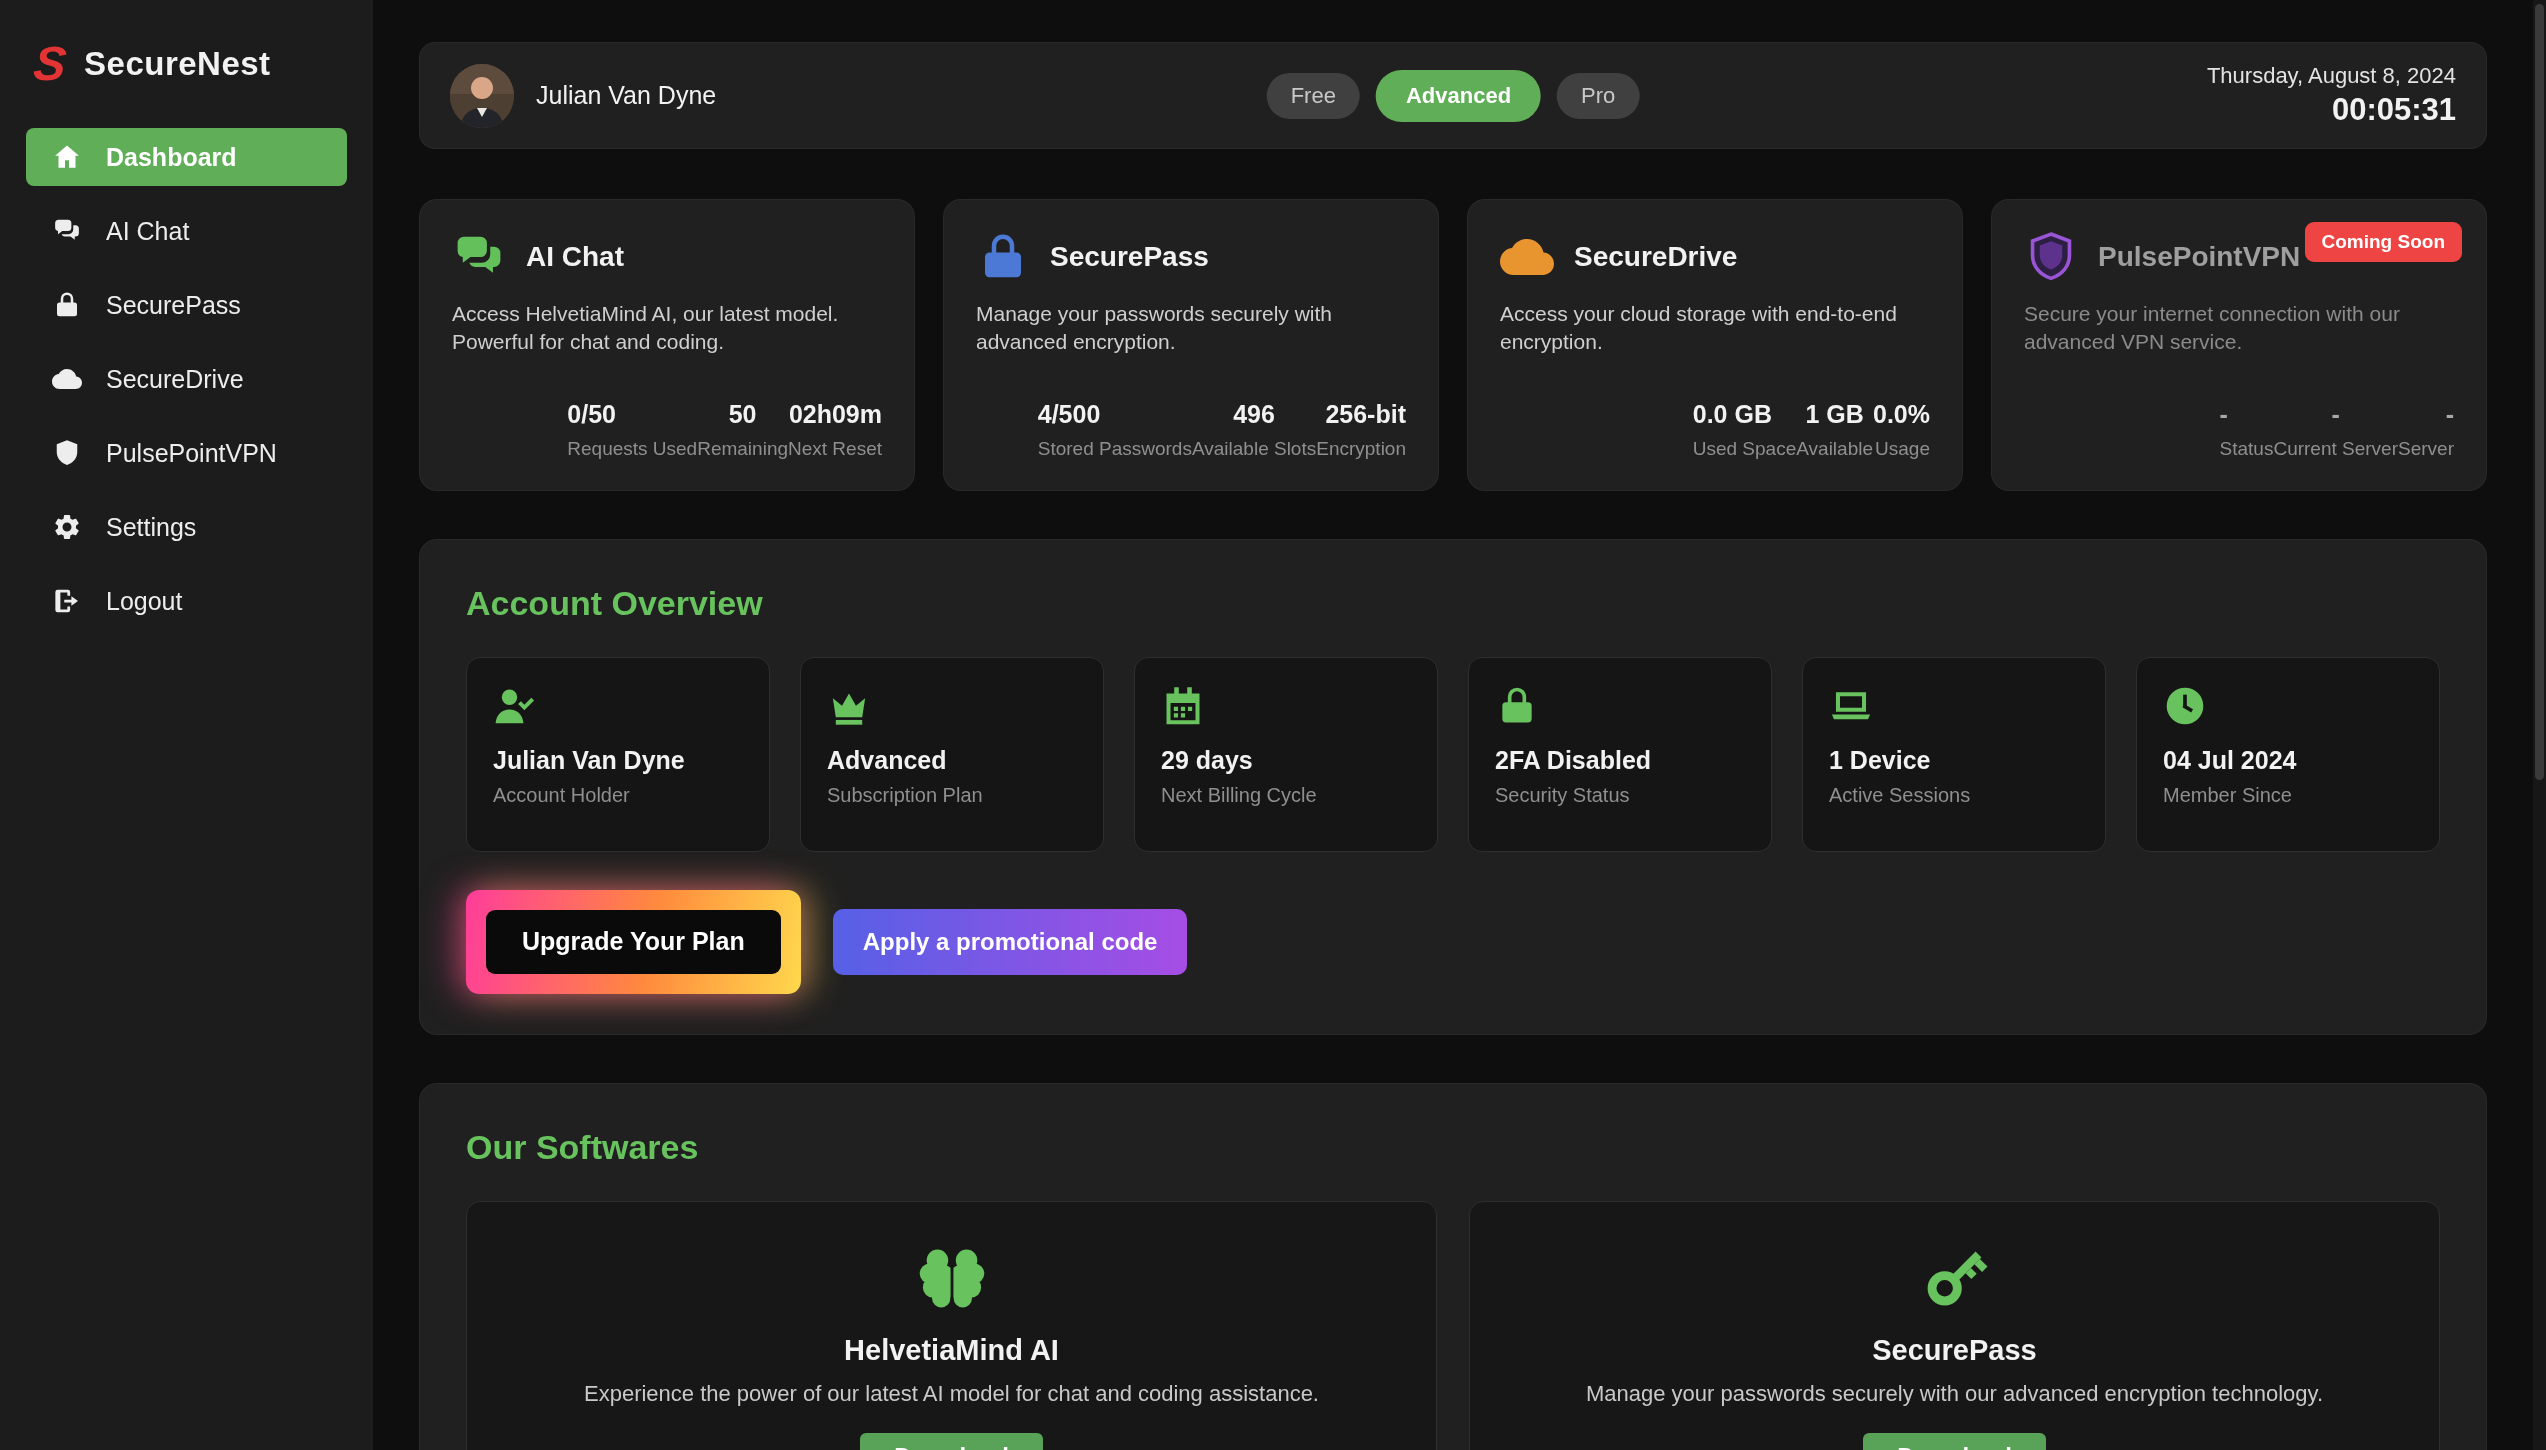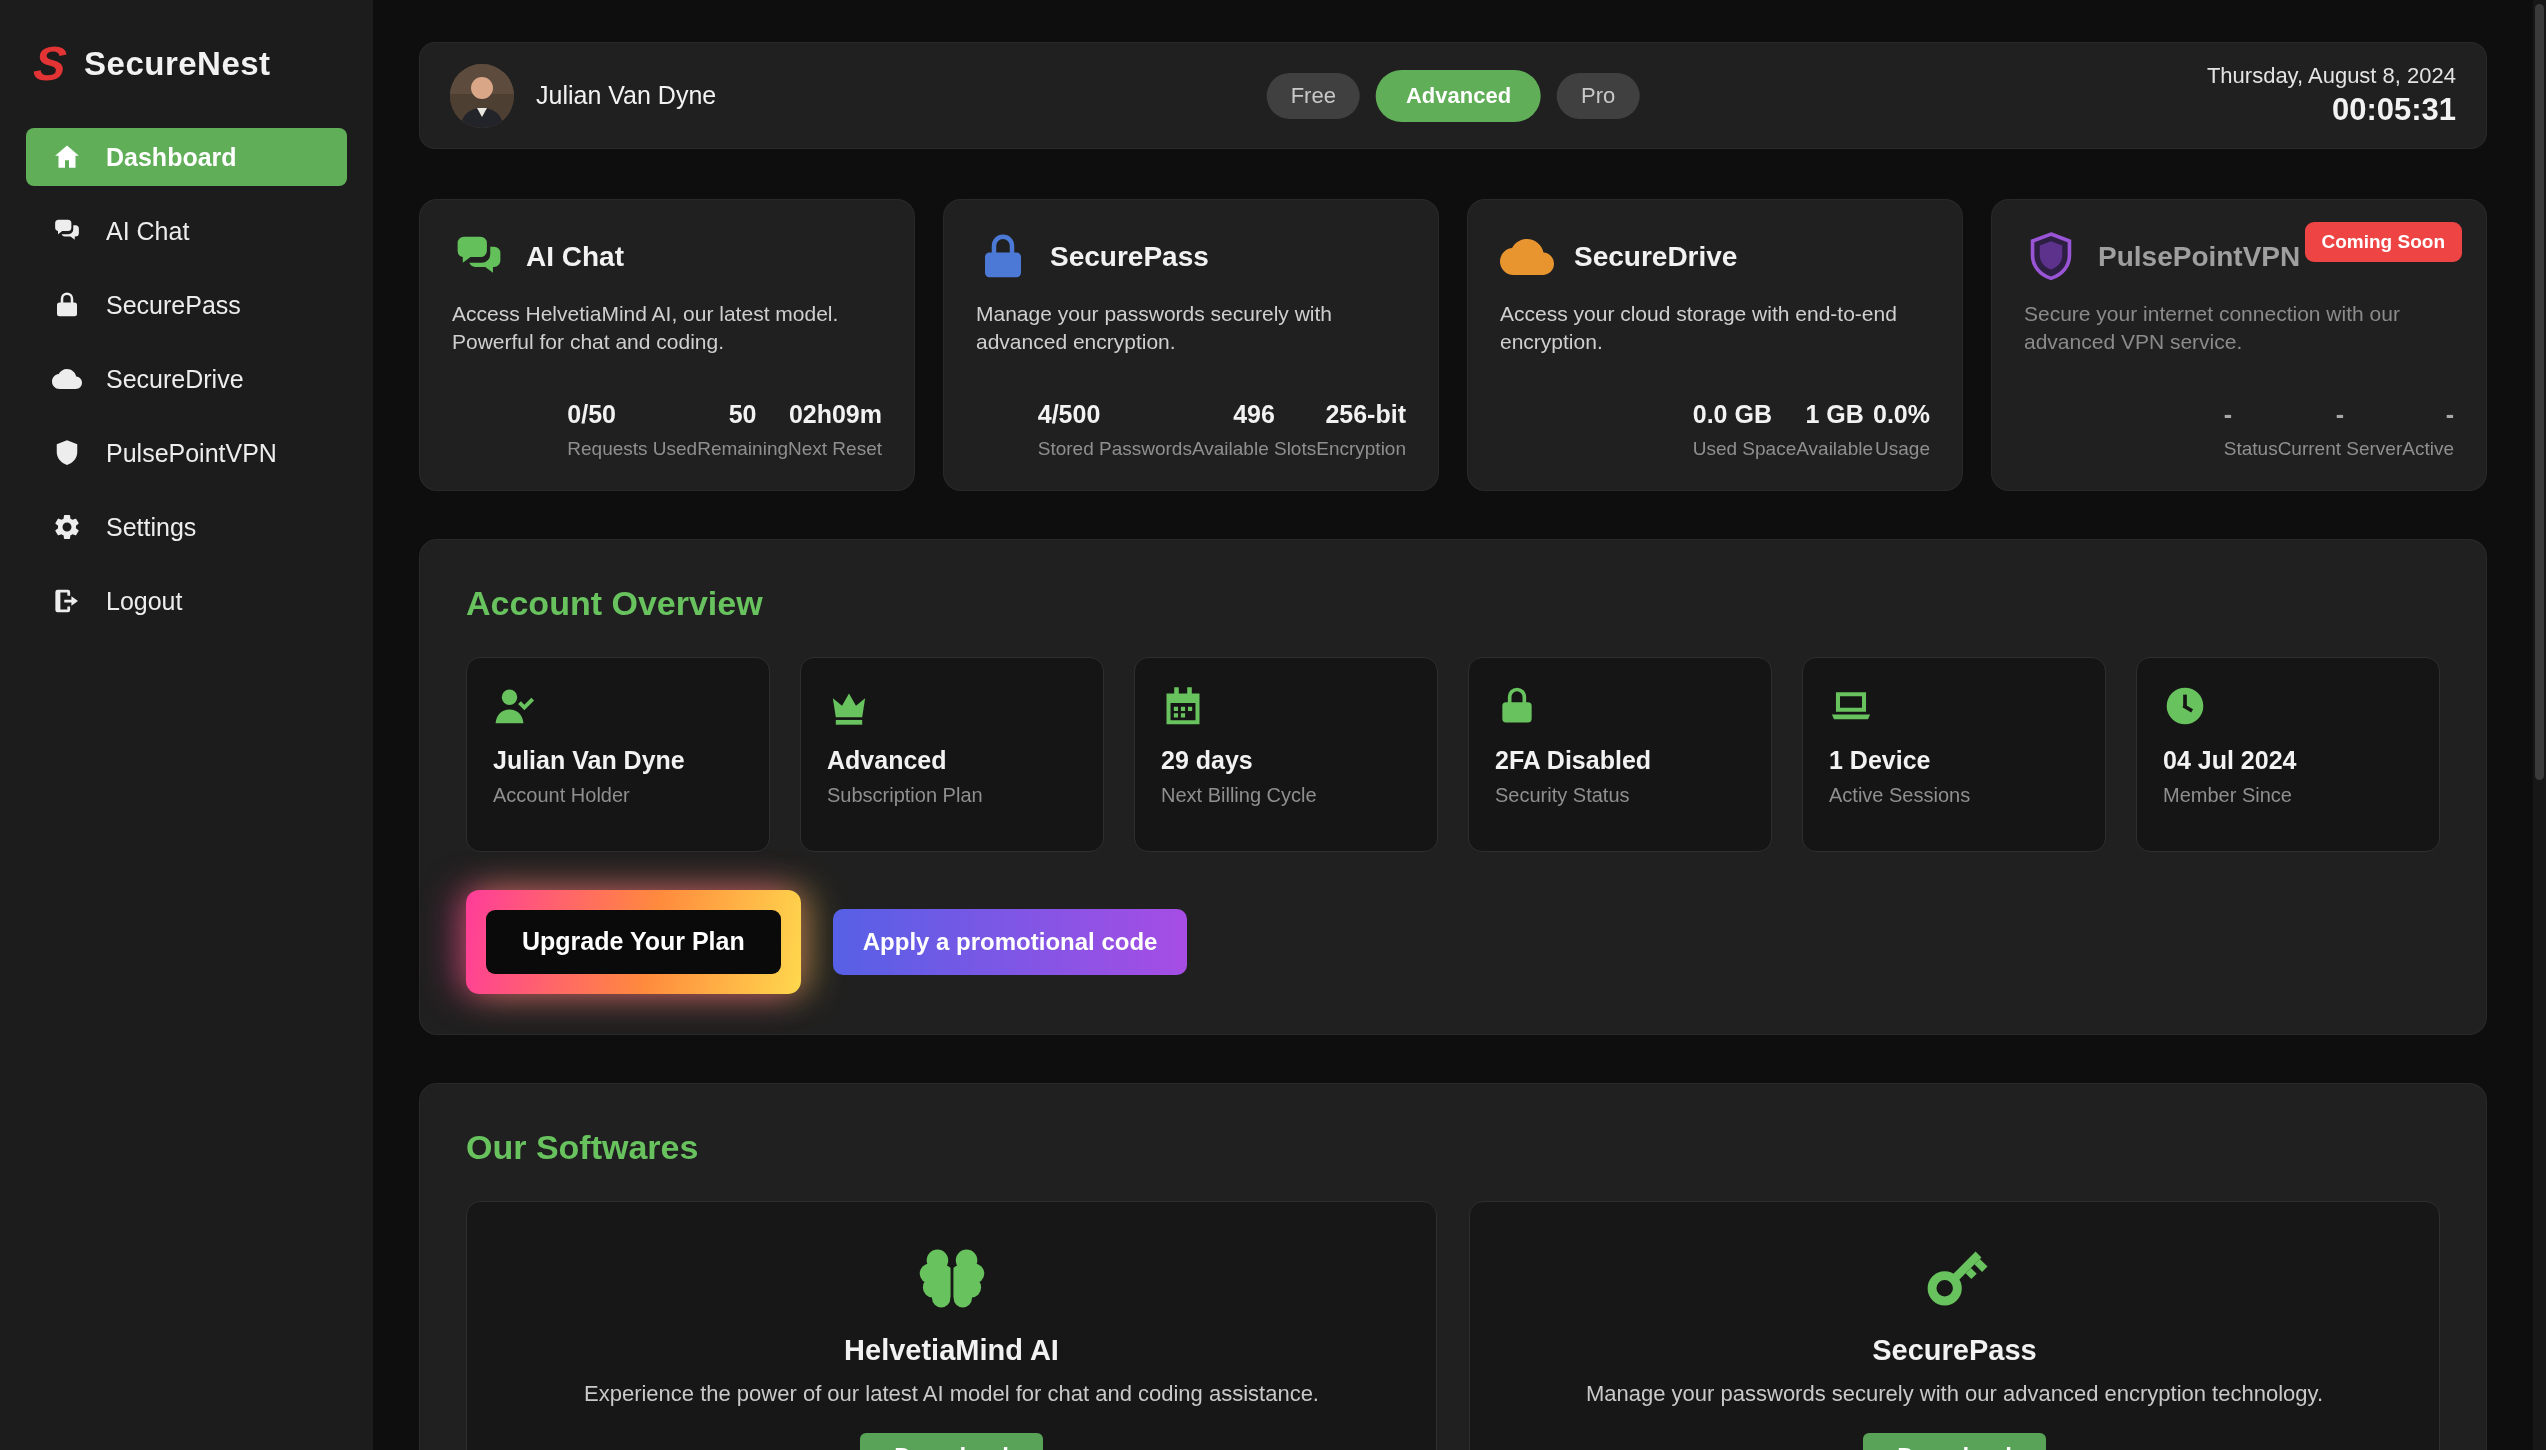--- a/index.html
+++ b/index.html
@@ -280,21 +280,21 @@
         <div class="stat">
             <div class="stat-value">-</div>
             <div class="stat-label">Status</div>
           </div>
         <div class="stat">
             <div class="stat-value">-</div>
             <div class="stat-label">Current Server</div>
           </div>
         <div class="stat">
             <div class="stat-value">-</div>
-            <div class="stat-label">Active</div>
+            <div class="stat-label">Server</div>
           </div>
       </div>
     </div>
   </section>
 
   <section class="panel panel-border">
     <h2 class="section-title">Account Overview</h2>
     <div class="ov-grid">
 
       <div class="ov-card">

